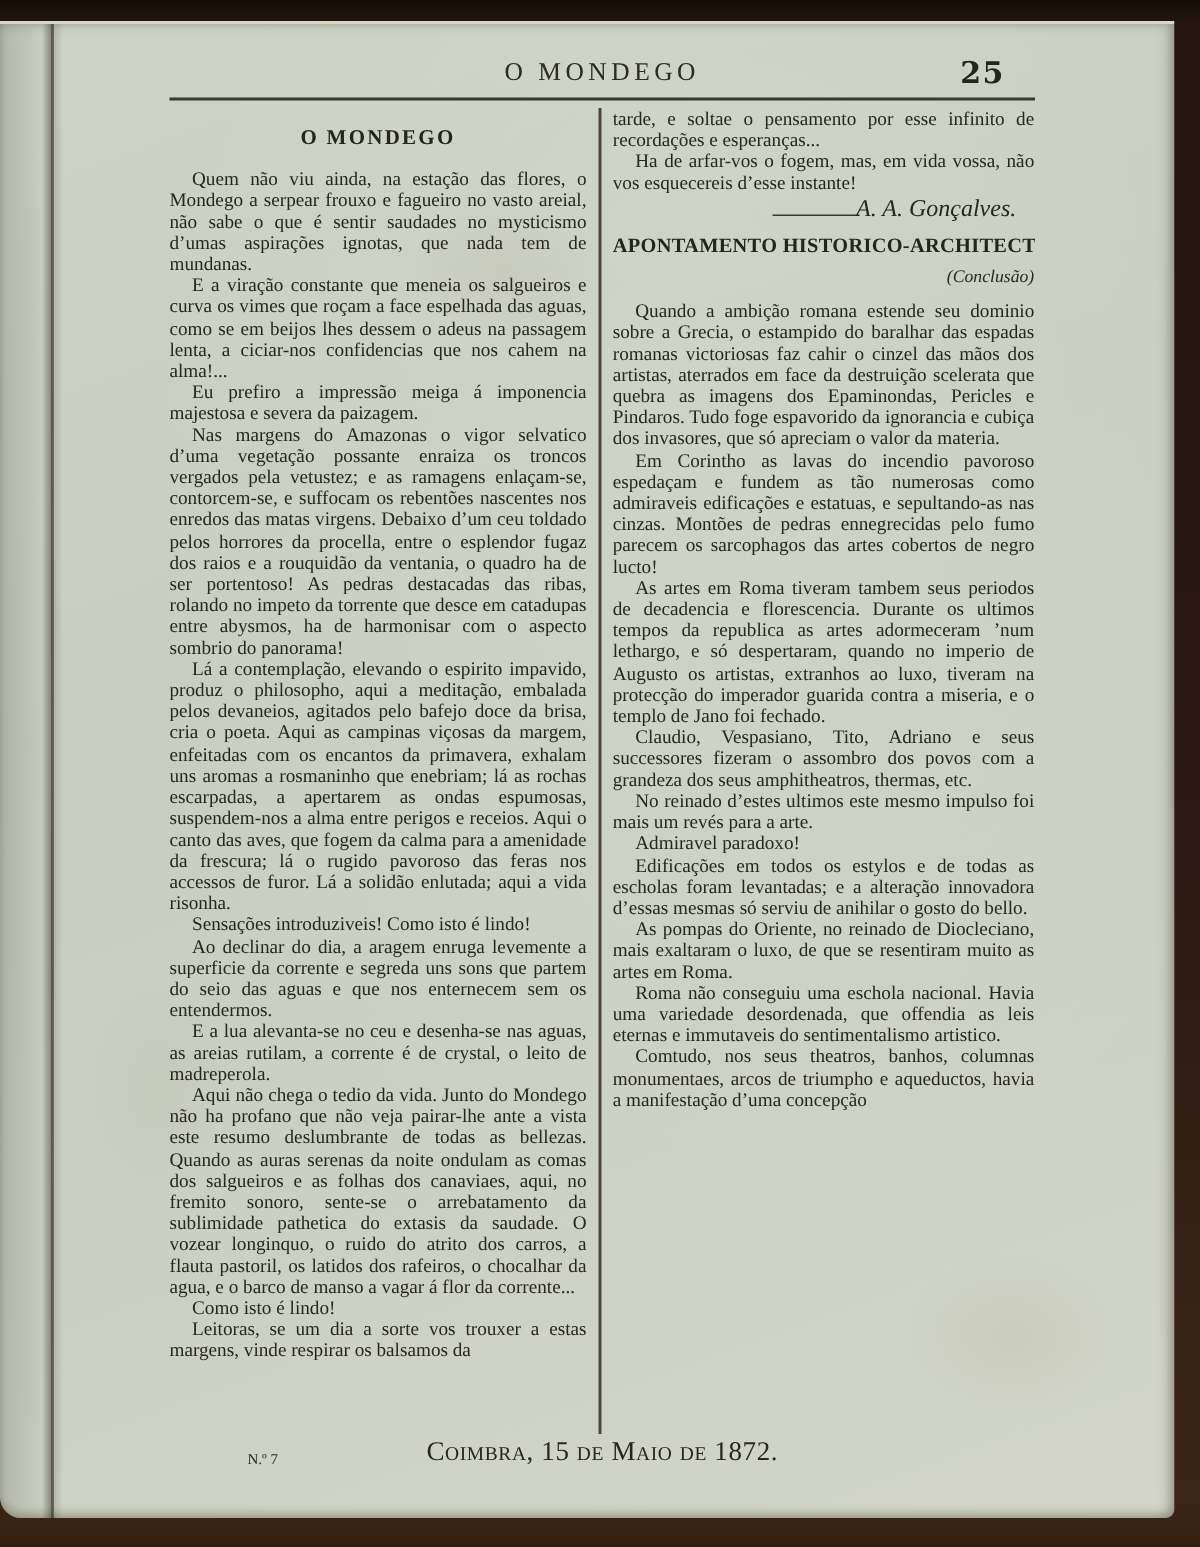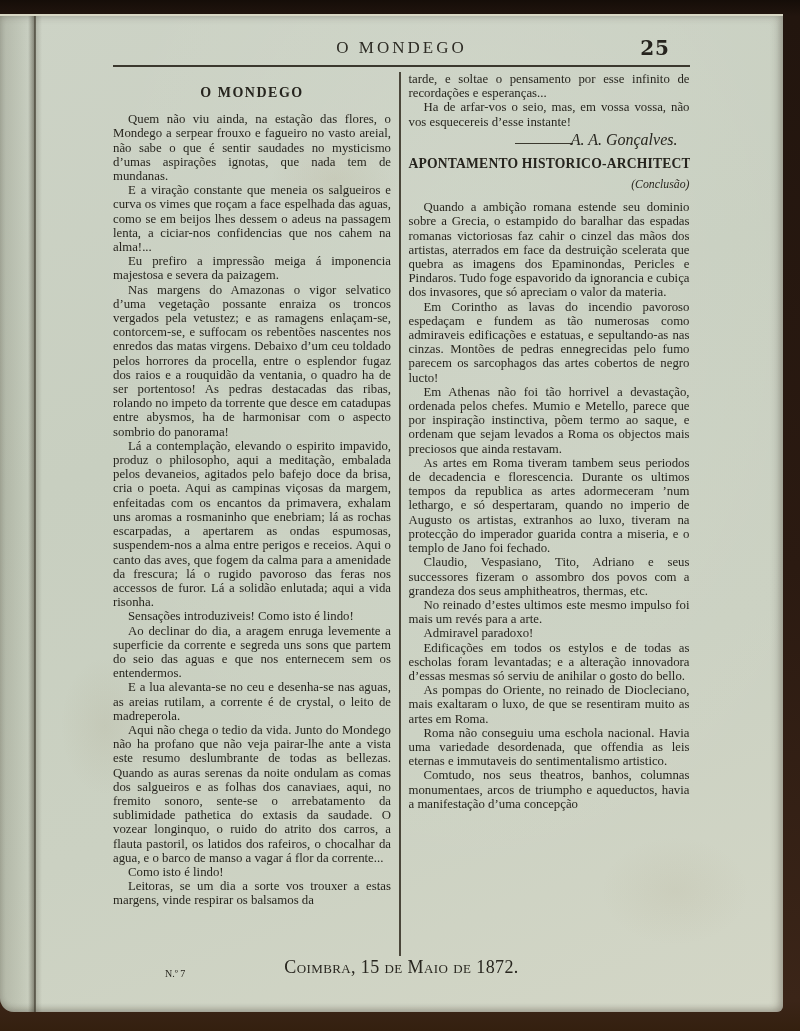--- a/index.html
+++ b/index.html
@@ -149,33 +149,32 @@
         <p class="para indent">Como isto é lindo!</p>
         <p class="para indent">Leitoras, se um dia a sorte vos trouxer a estas margens, vinde respirar os balsamos da</p>
       </div>
 
       <div class="col-gap-l"></div>
       <div class="divider"></div>
       <div class="col-gap-r"></div>
 
       <div class="col col-right">
         <p class="para">tarde, e soltae o pensamento por esse infinito de recordações e esperanças...</p>
-        <p class="para indent">Ha de arfar-vos o seio, mas, em vossa vossa, não vos esquecereis d’esse instante!</p>
+        <p class="para indent">Ha de arfar-vos o fogem, mas, em vida vossa, não vos esquecereis d’esse instante!</p>
 
         <div class="signature-row">
           <div class="signature-rule"></div>
           <div class="signature-name">A. A. Gonçalves.</div>
         </div>
 
         <h2 class="article-heading">APONTAMENTO HISTORICO-ARCHITECTONICO</h2>
         <div class="article-subheading">(Conclusão)</div>
 
         <p class="para indent">Quando a ambição romana estende seu dominio sobre a Grecia, o estampido do baralhar das espadas romanas victoriosas faz cahir o cinzel das mãos dos artistas, aterrados em face da destruição scelerata que quebra as imagens dos Epaminondas, Pericles e Pindaros. Tudo foge espavorido da ignorancia e cubiça dos invasores, que só apreciam o valor da materia.</p>
         <p class="para indent">Em Corintho as lavas do incendio pavoroso espedaçam e fundem as tão numerosas como admiraveis edificações e estatuas, e sepultando-as nas cinzas. Montões de pedras ennegrecidas pelo fumo parecem os sarcophagos das artes cobertos de negro lucto!</p>
-        <p class="para indent">Em Athenas não foi tão horrivel a devastação, ordenada pelos chefes. Mumio e Metello, parece que por inspiração instinctiva, põem termo ao saque, e ordenam que sejam levados a Roma os objectos mais preciosos que ainda restavam.</p>
         <p class="para indent">As artes em Roma tiveram tambem seus periodos de decadencia e florescencia. Durante os ultimos tempos da republica as artes adormeceram ’num lethargo, e só despertaram, quando no imperio de Augusto os artistas, extranhos ao luxo, tiveram na protecção do imperador guarida contra a miseria, e o templo de Jano foi fechado.</p>
         <p class="para indent">Claudio, Vespasiano, Tito, Adriano e seus successores fizeram o assombro dos povos com a grandeza dos seus amphitheatros, thermas, etc.</p>
         <p class="para indent">No reinado d’estes ultimos este mesmo impulso foi mais um revés para a arte.</p>
         <p class="para indent">Admiravel paradoxo!</p>
         <p class="para indent">Edificações em todos os estylos e de todas as escholas foram levantadas; e a alteração innovadora d’essas mesmas só serviu de anihilar o gosto do bello.</p>
         <p class="para indent">As pompas do Oriente, no reinado de Diocleciano, mais exaltaram o luxo, de que se resentiram muito as artes em Roma.</p>
         <p class="para indent">Roma não conseguiu uma eschola nacional. Havia uma variedade desordenada, que offendia as leis eternas e immutaveis do sentimentalismo artistico.</p>
         <p class="para indent">Comtudo, nos seus theatros, banhos, columnas monumentaes, arcos de triumpho e aqueductos, havia a manifestação d’uma concepção</p>
       </div>
     </div>

